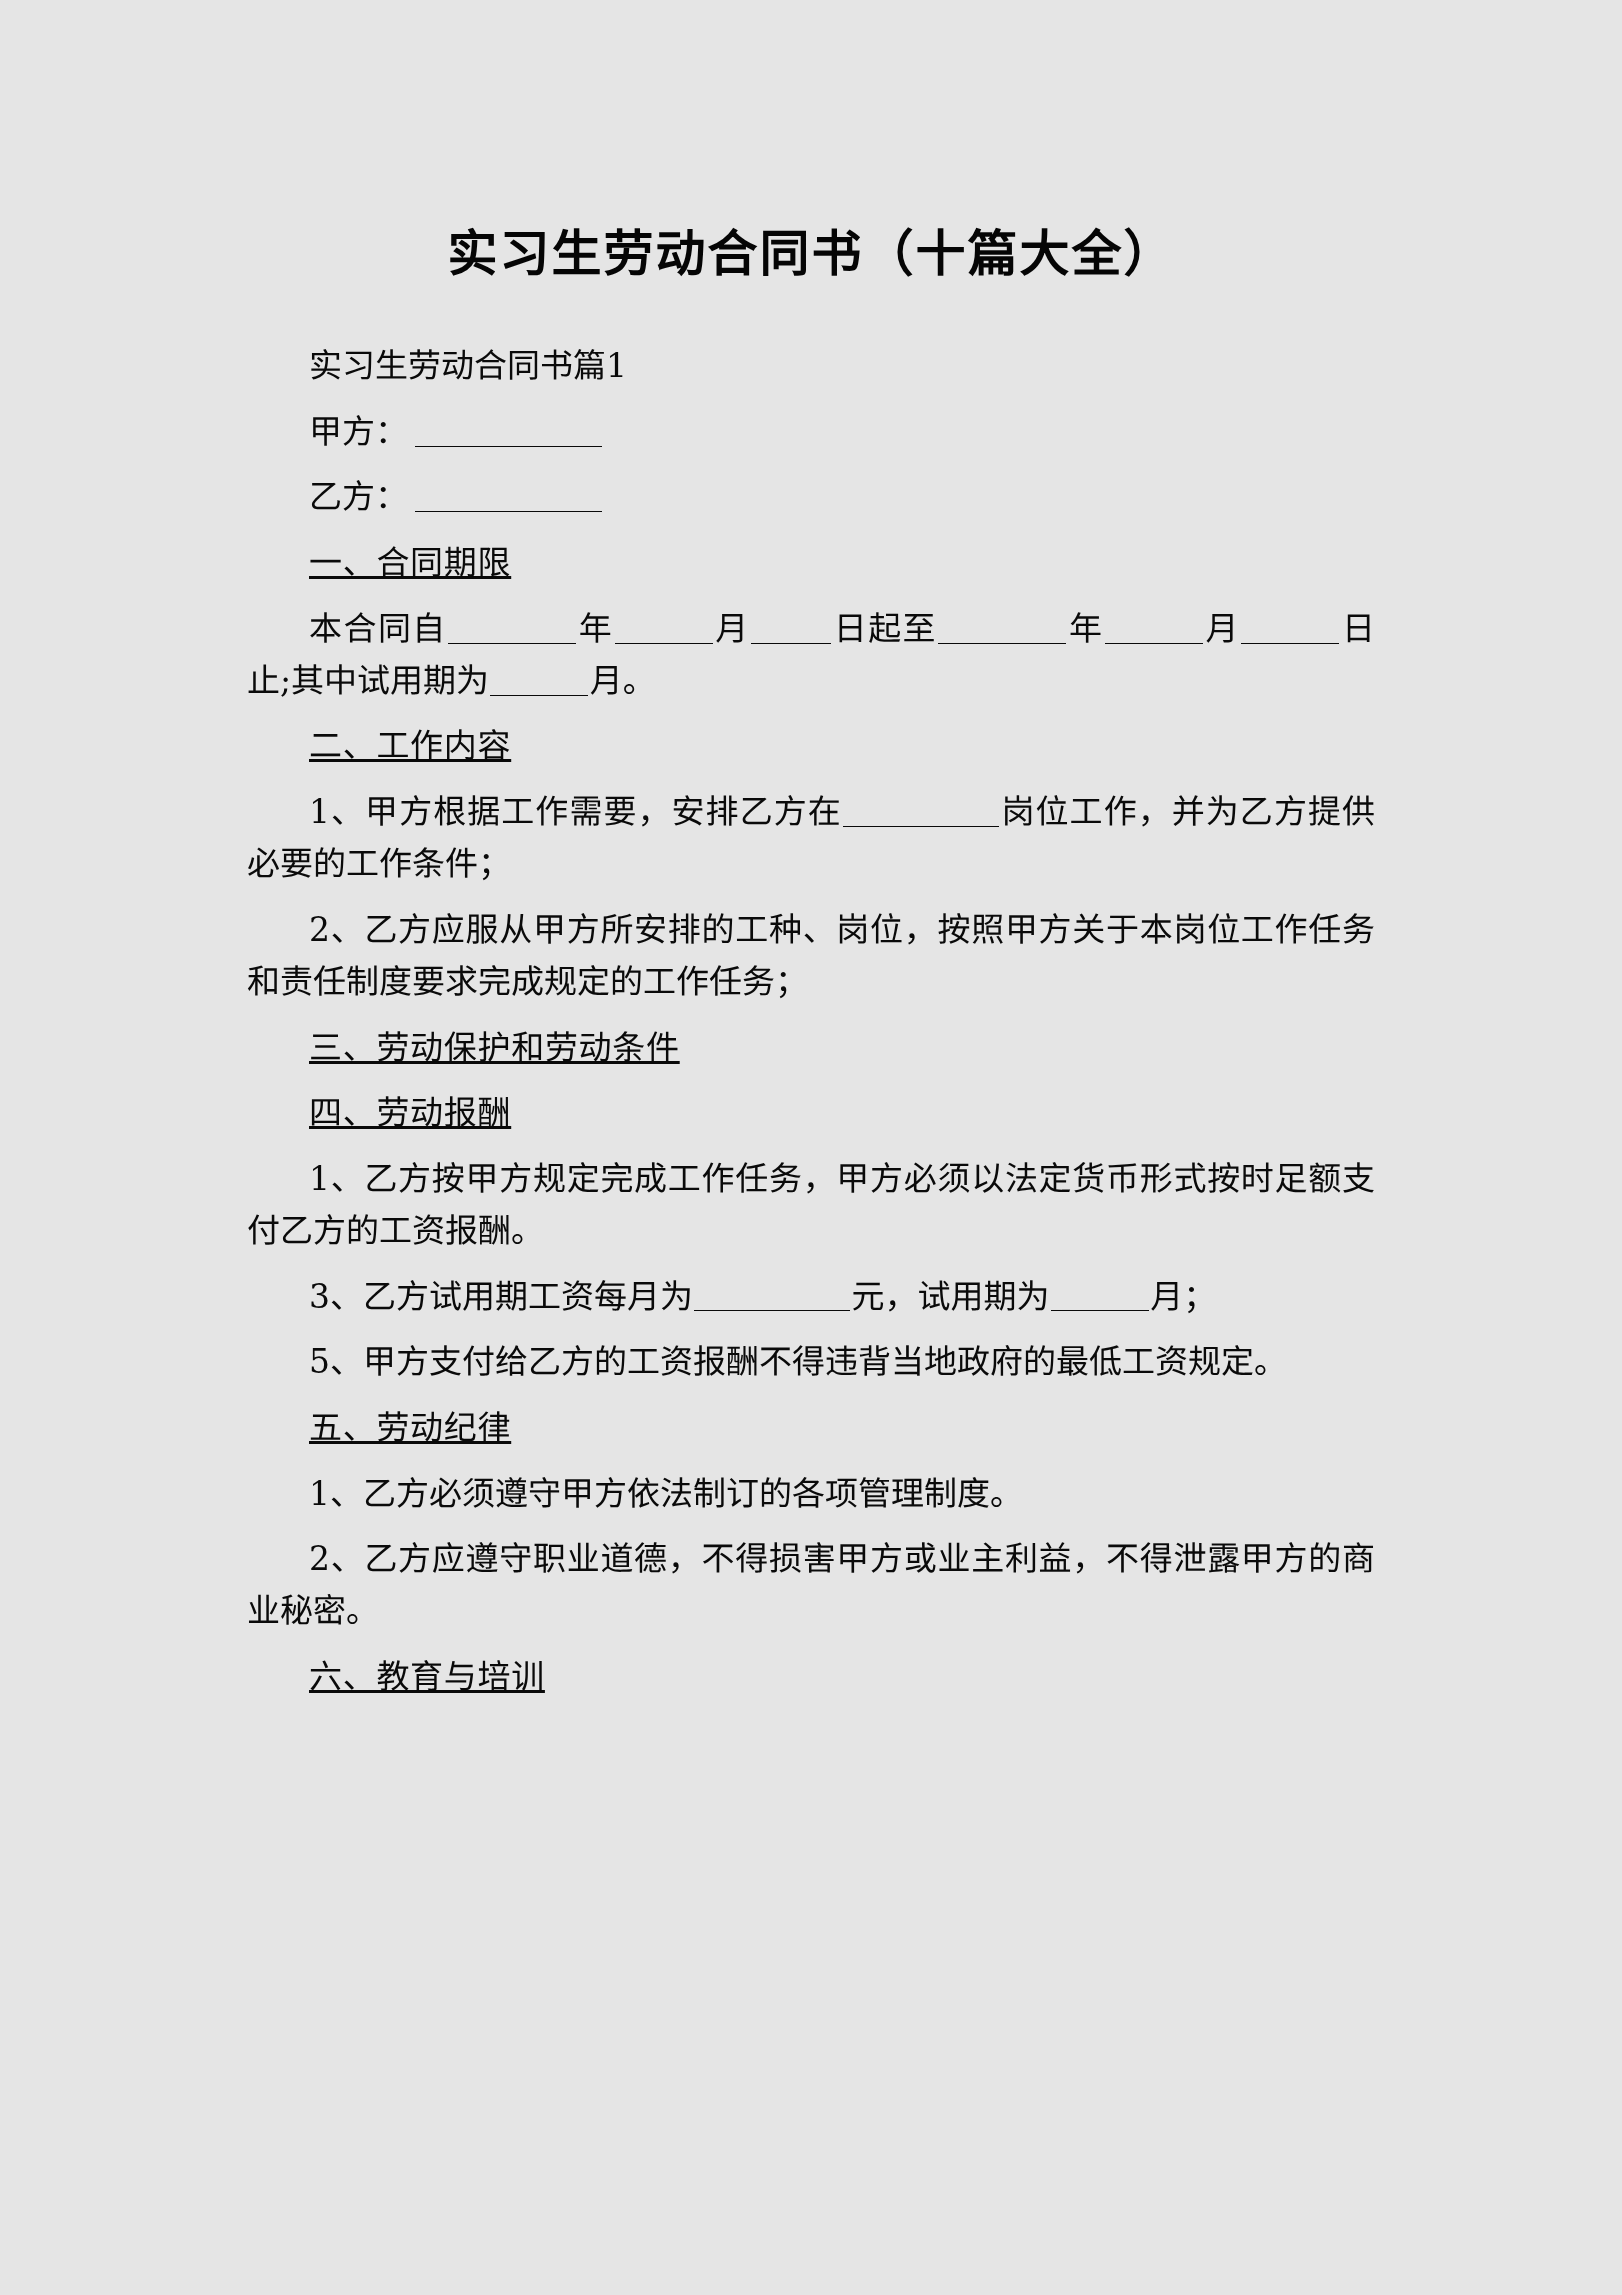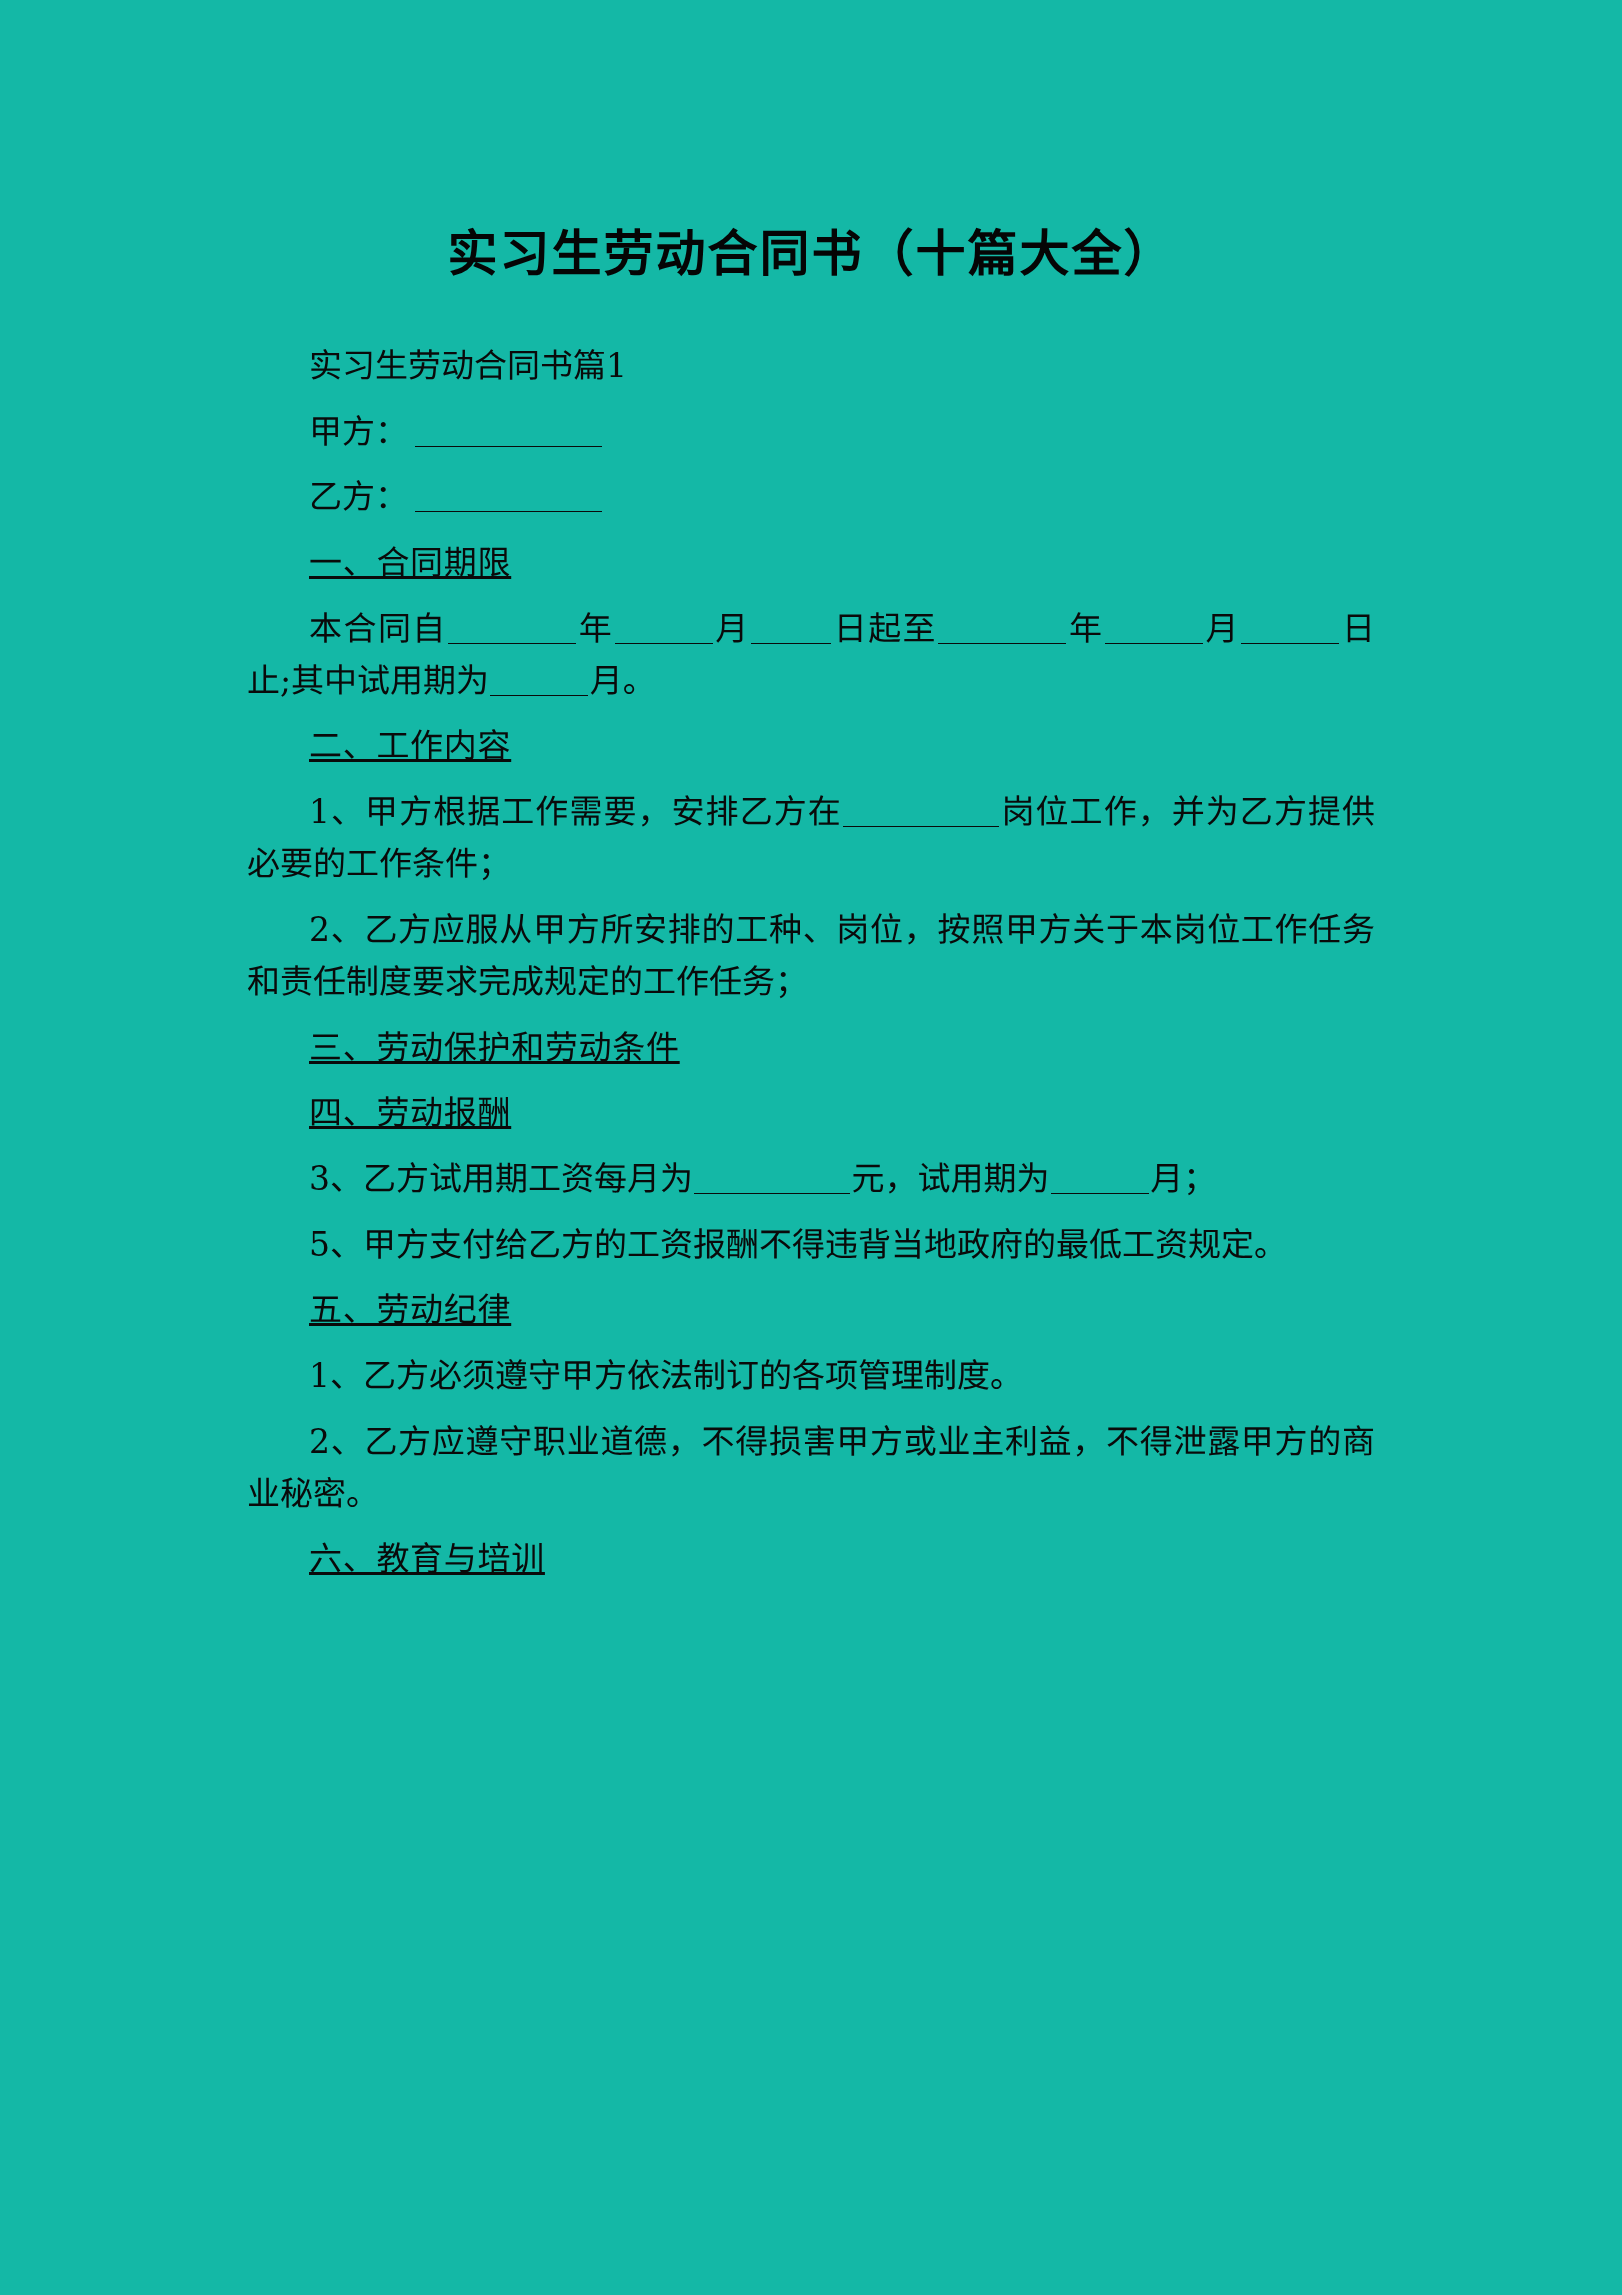--- a/index.html
+++ b/index.html
@@ -5,21 +5,21 @@
 <style>
   html, body {
     margin: 0;
     padding: 0;
     background: #ffffff;
   }
   .page {
     position: relative;
     width: 1623px;
     height: 2295px;
-    background: #14b8a6;
+    background: #e5e5e5;
     box-sizing: border-box;
     overflow: hidden;
     font-family: "DejaVu Serif", "Liberation Serif", serif;
     color: #000000;
   }
 
   
   .doc-title {
     position: absolute;
     left: 0;
@@ -99,20 +99,21 @@
 
 
     <div id="sections-host">
         <p class="para heading-line">一、合同期限</p>
         <p class="para"><span>本合同自</span><span class="blank w-m"></span><span>年</span><span class="blank w-s"></span><span>月</span><span class="blank w-xs"></span><span>日起至</span><span class="blank w-m"></span><span>年</span><span class="blank w-s"></span><span>月</span><span class="blank w-s"></span><span>日止;其中试用期为</span><span class="blank w-s"></span><span>月。</span></p>
         <p class="para heading-line">二、工作内容</p>
         <p class="para"><span>1、甲方根据工作需要，安排乙方在</span><span class="blank w-l"></span><span>岗位工作，并为乙方提供必要的工作条件；</span></p>
         <p class="para">2、乙方应服从甲方所安排的工种、岗位，按照甲方关于本岗位工作任务和责任制度要求完成规定的工作任务；</p>
         <p class="para heading-line">三、劳动保护和劳动条件</p>
         <p class="para heading-line">四、劳动报酬</p>
+        <p class="para">1、乙方按甲方规定完成工作任务，甲方必须以法定货币形式按时足额支付乙方的工资报酬。</p>
         <p class="para"><span>3、乙方试用期工资每月为</span><span class="blank w-l"></span><span>元，试用期为</span><span class="blank w-s"></span><span>月；</span></p>
         <p class="para">5、甲方支付给乙方的工资报酬不得违背当地政府的最低工资规定。</p>
         <p class="para heading-line">五、劳动纪律</p>
         <p class="para">1、乙方必须遵守甲方依法制订的各项管理制度。</p>
         <p class="para">2、乙方应遵守职业道德，不得损害甲方或业主利益，不得泄露甲方的商业秘密。</p>
         <p class="para heading-line">六、教育与培训</p>
       </div>
 
   </div>
 </div>

